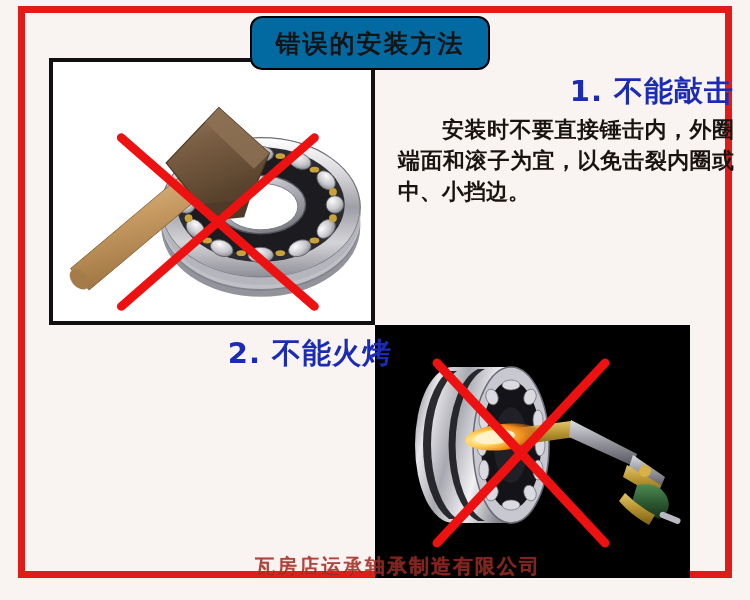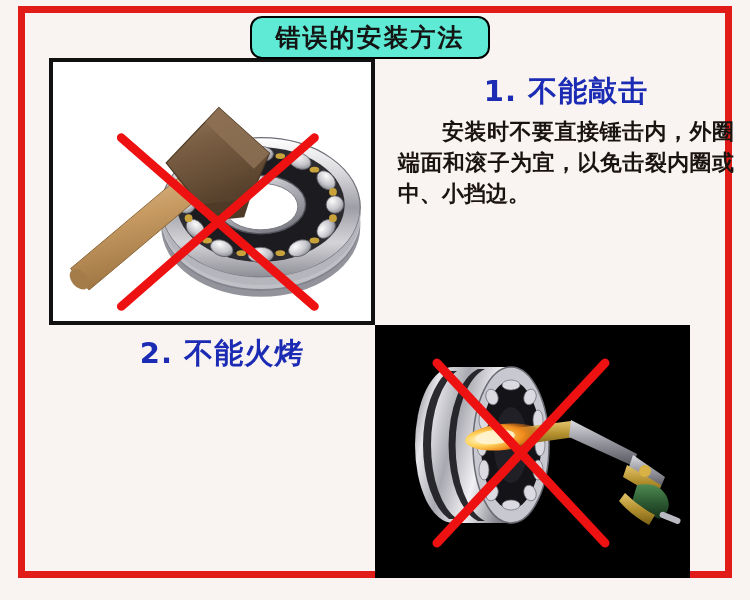--- a/index.html
+++ b/index.html
@@ -16,22 +16,22 @@
   
   .red-frame{
     position:absolute;left:18px;top:6px;width:714px;height:572px;
     border:7px solid #e01b18;
     box-sizing:border-box;
     pointer-events:none;
     z-index:5;
   }
   
   .banner{
-    position:absolute;left:250px;top:16px;width:240px;height:43px;
-    background:#5eead4;
+    position:absolute;left:250px;top:16px;width:240px;height:54px;
+    background:#0369a1;
     border:2px solid #000;
     border-radius:12px;
     box-sizing:border-box;
     display:flex;align-items:center;justify-content:center;
     z-index:20;
   }
   .banner-text{
     font-family:"DejaVu Serif","Liberation Serif",serif;
     font-size:25px;font-weight:bold;color:#141414;
     letter-spacing:2px;line-height:1;
@@ -59,27 +59,27 @@
     position:absolute;left:398px;top:76px;width:336px;
     z-index:15;
   }
   .col-left{
     position:absolute;left:52px;top:338px;width:340px;
     z-index:15;
   }
   .heading{
     font-family:"DejaVu Sans","Liberation Sans",sans-serif;
     font-size:29px;font-weight:bold;color:#1c2bb4;
-    text-align:center;letter-spacing:1px;
+    text-align:right;letter-spacing:1px;
     line-height:1.1;
     margin:0 0 8px 0;
     white-space:nowrap;
   }
   .body-text{
-    font-family:Liberation Serif, serif;
+    font-family:Liberation Mono, monospace;
     font-size:22px;color:#1a1410;
     line-height:1.42;
     text-align:justify;
     text-indent:2em;
     margin:0;
     font-weight:600;
   }
   .col-left .body-text{font-size:21px;line-height:1.45;}
   
   .watermark{
@@ -286,16 +286,17 @@
 
   <div class="col-right">
     <div class="heading">1. 不能敲击</div>
     <p class="body-text">安装时不要直接锤击内，外圈端面和滚子为宜，以免击裂内圈或中、小挡边。</p>
   </div>
 
   <div class="col-left">
     <div class="heading">2. 不能火烤</div>
   </div>
 
+  <div class="watermark">瓦房店运承轴承制造有限公司</div>
 
   <div class="red-frame"></div>
 
 </div>
 
 </body></html>

